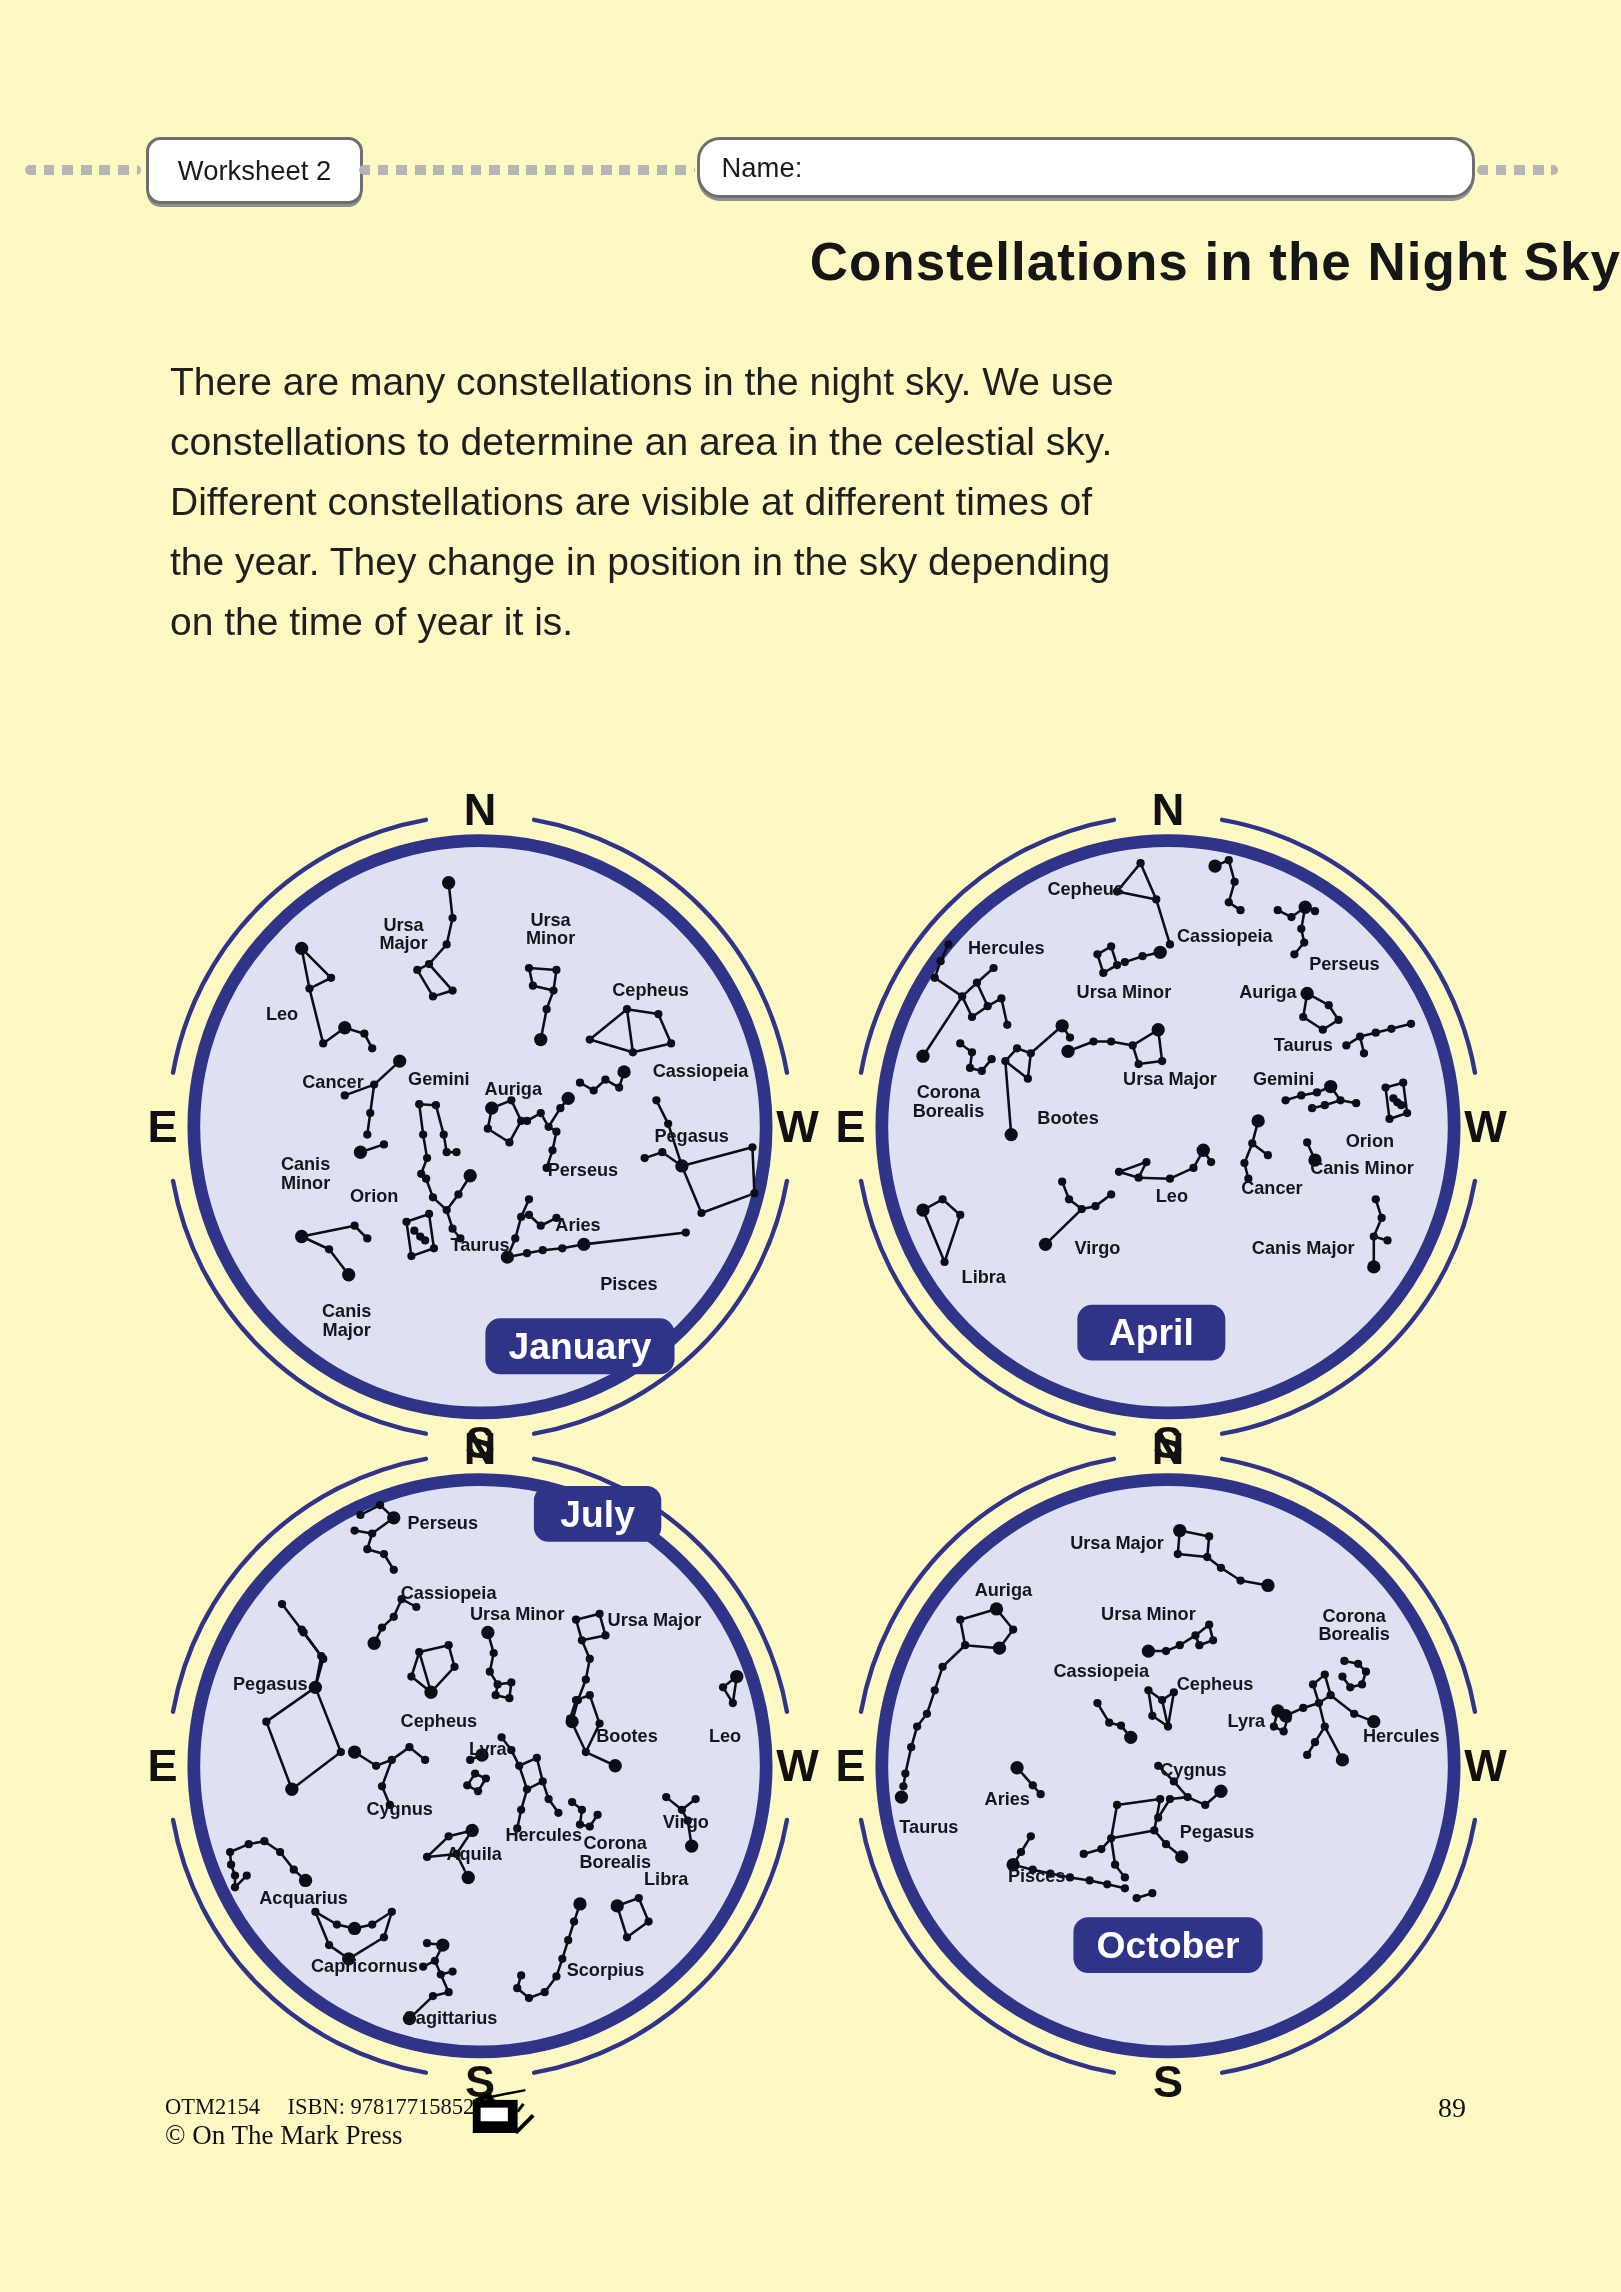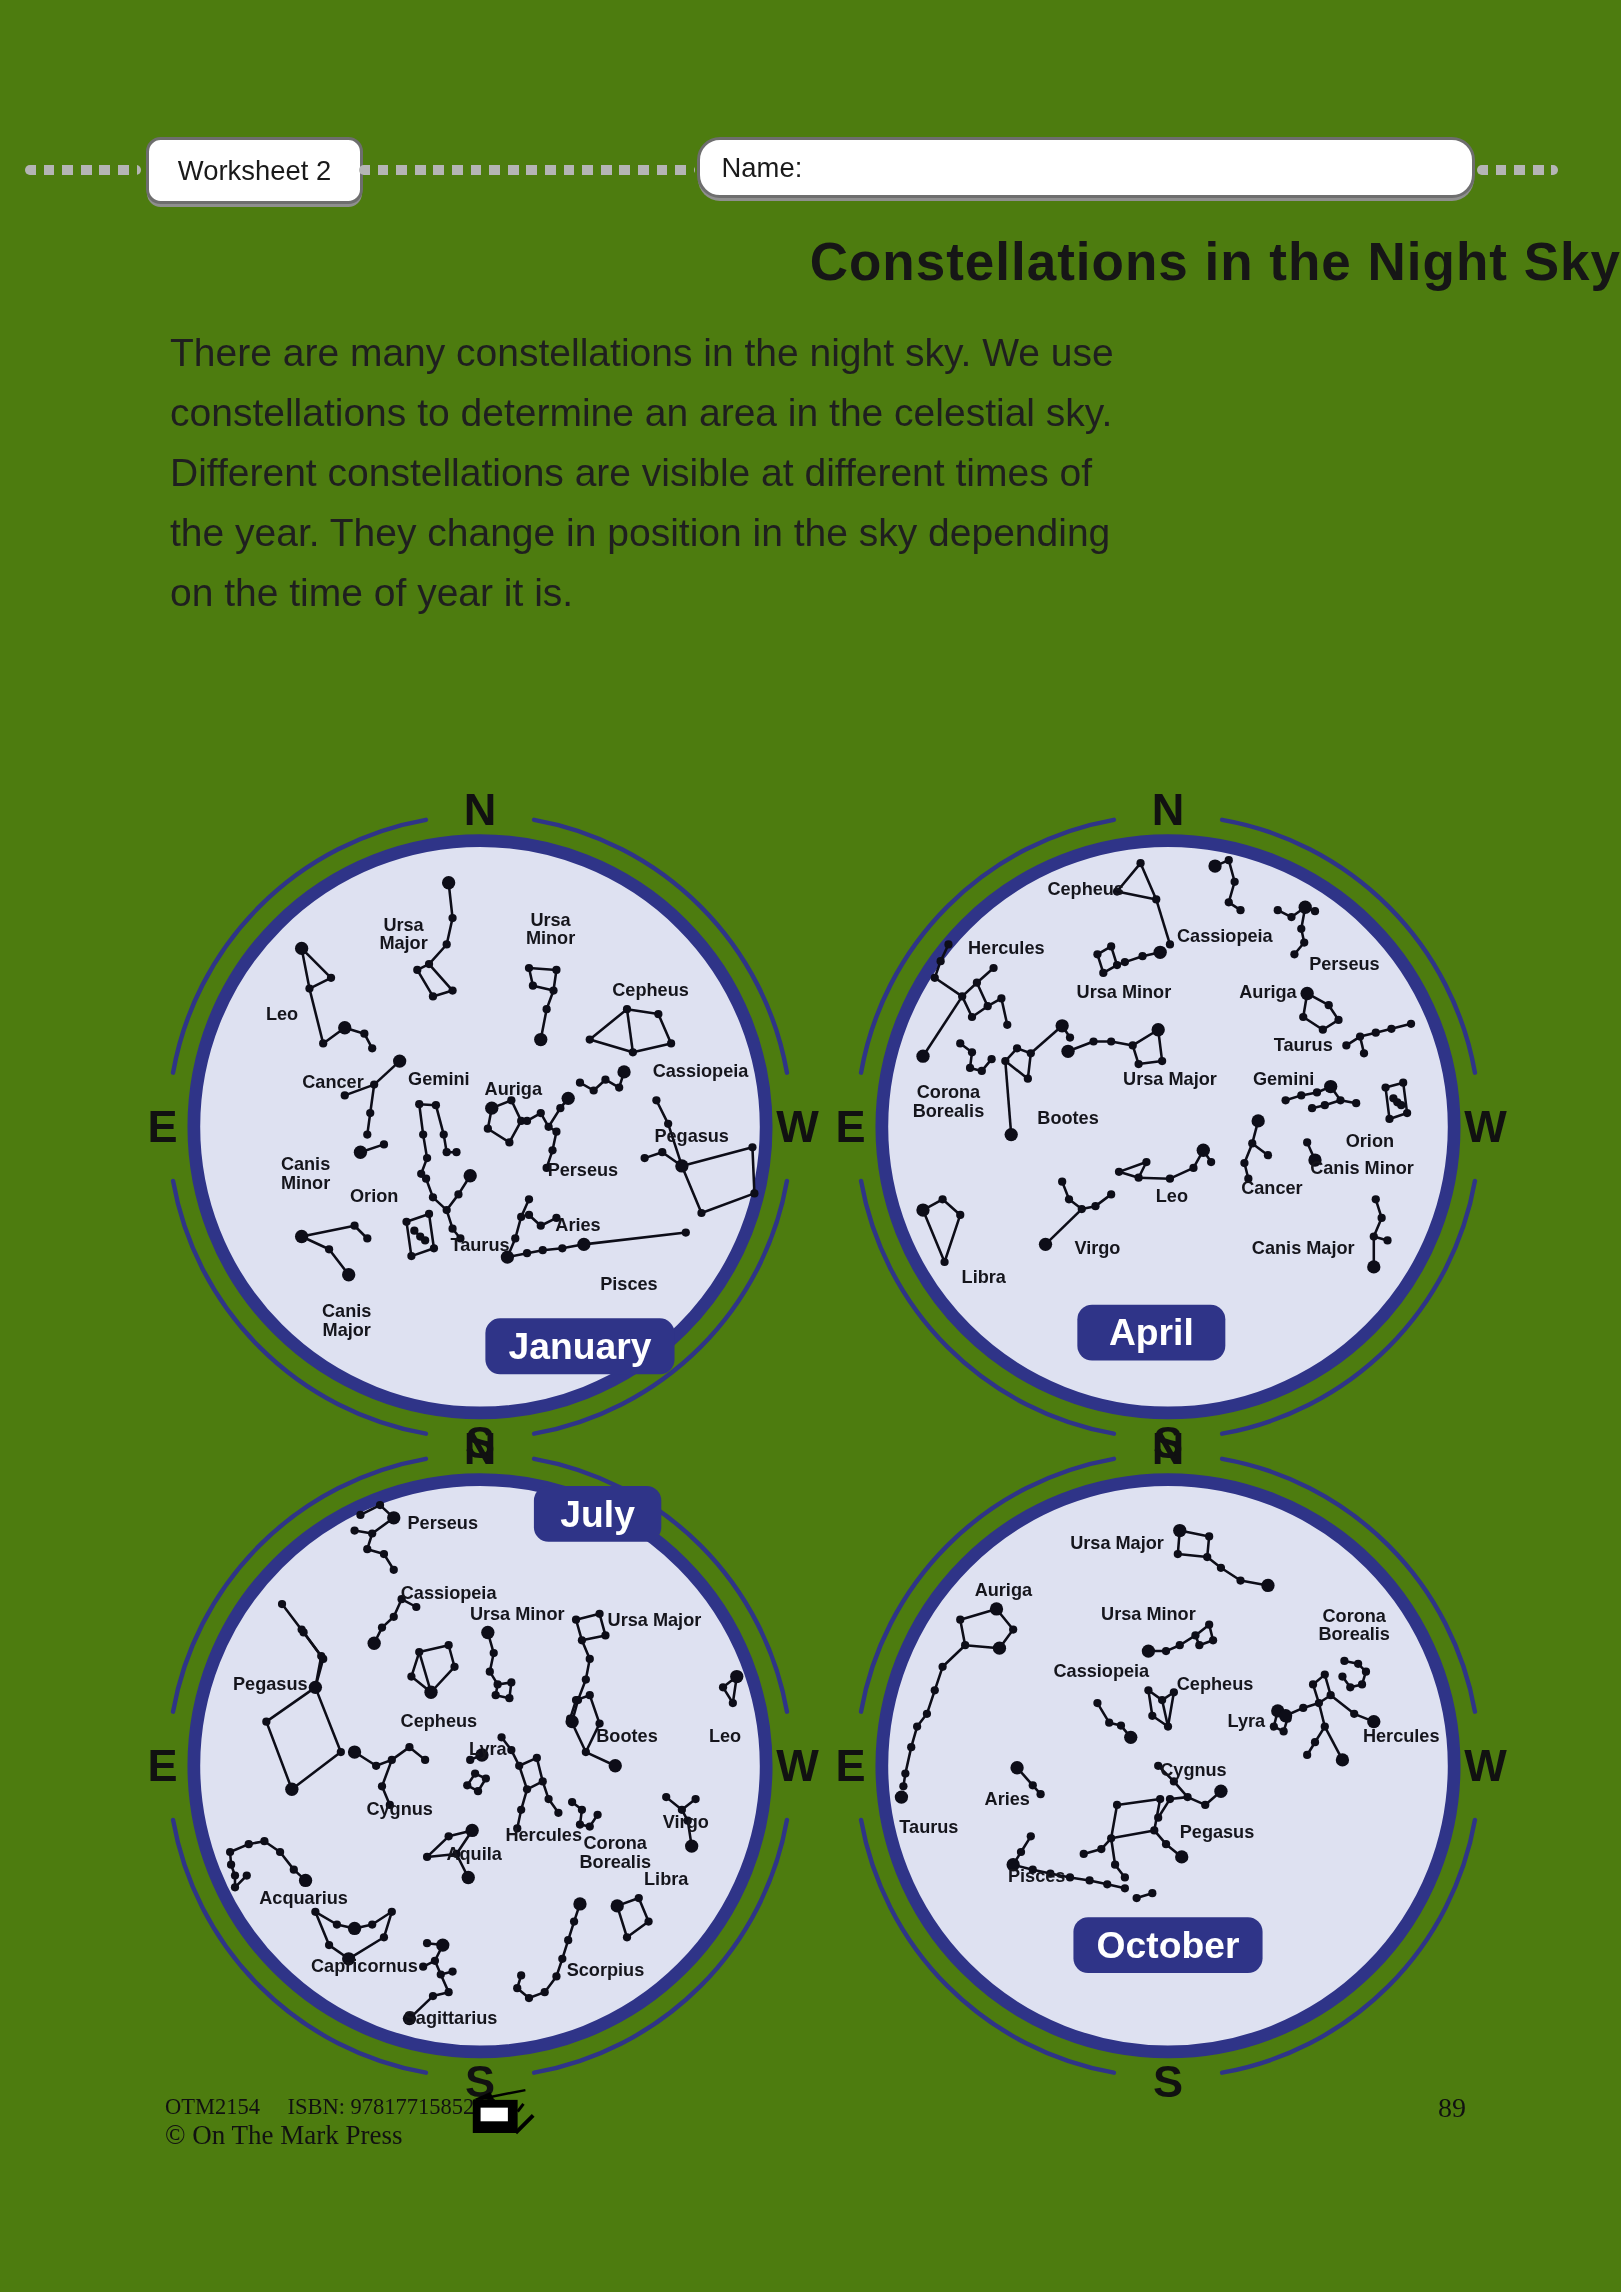--- a/index.html
+++ b/index.html
@@ -1,35 +1,35 @@
 <!DOCTYPE html>
 <html><head>
 <meta charset="utf-8">
 <style>
   html,body{margin:0;padding:0;background:#888;}
   #page{
-    position:relative;width:1621px;height:2293px;background:#4d7c0f;
+    position:relative;width:1621px;height:2293px;background:#fef9c3;
     font-family:"Liberation Sans","DejaVu Sans",sans-serif;overflow:hidden;
     margin:0 auto;
   }
   
   .dash{position:absolute;height:9.8px;top:165px;
     background:repeating-linear-gradient(90deg,#b5b5b5 0 10.8px,transparent 10.8px 18.6px);
     border-radius:4.9px;}
   .hbox{position:absolute;top:137px;height:61px;background:#fff;
     border:3.4px solid #6e6e6e;border-radius:14.7px;
     box-shadow:0 3.9px 0 -1px #8f8f8f;display:flex;align-items:center;
     font-size:27.4px;color:#1a1a1a;}
   #worksheet-box{left:146px;width:211px;justify-content:center;}
   #name-box{left:697px;width:778px;justify-content:flex-start;padding-left:21.6px;box-sizing:border-box;border-radius:23px;}
   
   #page-title{position:absolute;top:231px;left:0;width:100%;text-align:right;
     font-size:53px;font-weight:bold;color:#161616;letter-spacing:1px;}
   .body-par{position:absolute;left:170px;width:1274px;font-size:39px;color:#1f1f1f;
-    line-height:60px;white-space:pre-line;}
+    line-height:60px;white-space:pre-line;margin-top:29px;}
   #intro-par{top:323px;}
   #diagram-par{top:633px;}
   
   #charts{position:absolute;left:0;top:0;width:100%;height:100%;}
   #charts svg{position:absolute;}
   
   .foot{position:absolute;font-family:"Liberation Serif","DejaVu Serif",serif;color:#111;}
   #foot-line1{left:165px;top:2094px;font-size:22.5px;}
   #foot-line1 .isbn{margin-left:27.4px;}
   #foot-line2{left:165px;top:2120px;font-size:27px;}

